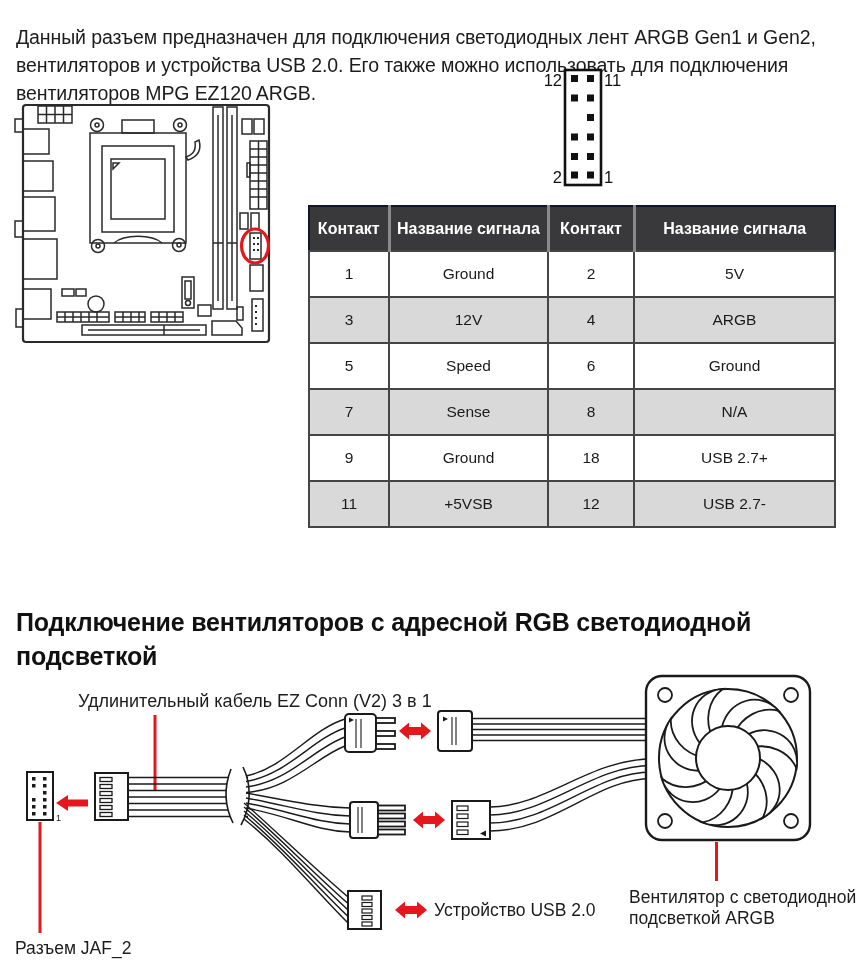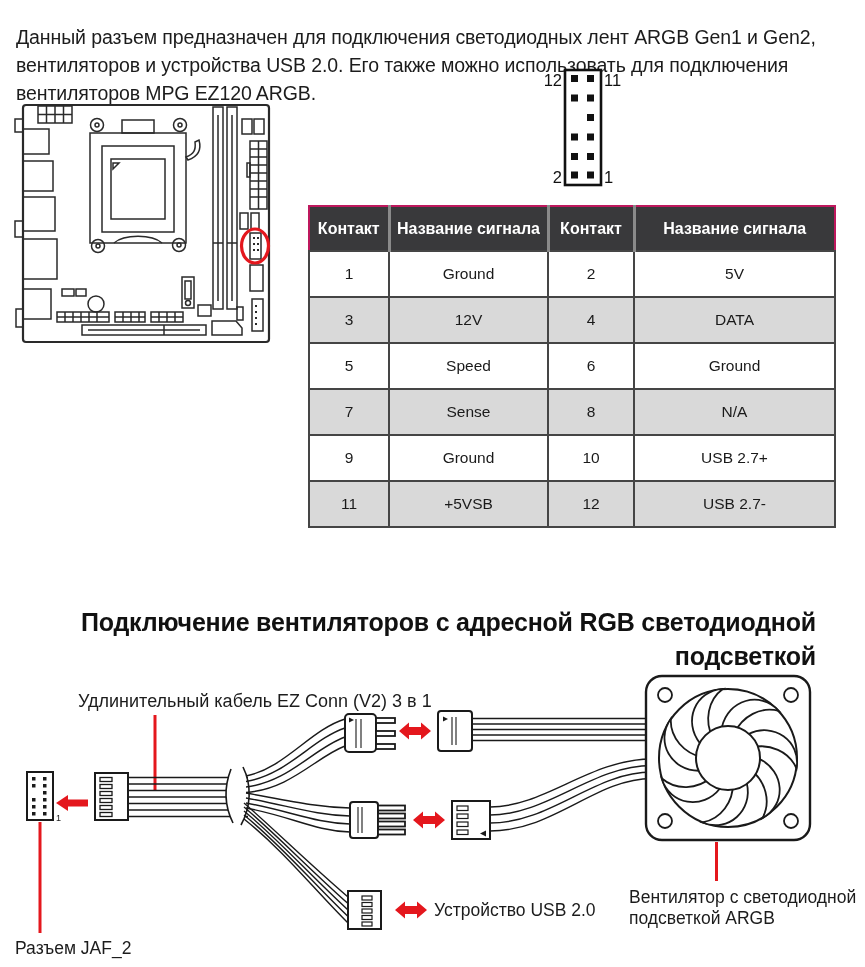--- a/index.html
+++ b/index.html
@@ -7,26 +7,26 @@
     width:865px;height:967px;position:relative;background:#fff;
     font-family:"Liberation Sans",sans-serif;color:#1a1a1a;overflow:hidden;
   }
   .abs{position:absolute;}
   .intro{
     left:16px;top:3px;width:838px;
     font-size:19.5px;line-height:28px;color:#1c1c1c;letter-spacing:-0.1px;
   }
   .section-heading{
     left:16px;top:584px;width:800px;
-    font-size:25px;line-height:34px;font-weight:bold;color:#111;letter-spacing:-0.2px;text-align:right;
+    font-size:25px;line-height:34px;font-weight:bold;color:#111;letter-spacing:-0.2px;
   }
   table.pin-table{
     position:absolute;left:308px;top:205px;width:526px;
     border-collapse:collapse;table-layout:fixed;
-    border:2px solid #be185d;
+    border:2px solid #0f172a;
   }
   .pin-table th{
     background:#39393b;color:#fff;font-size:16px;font-weight:bold;
     height:41px;border-left:3px solid #8a8a8a;border-bottom:2px solid #454545;
   }
   .pin-table th:first-child{border-left:none;}
   .pin-table td{
     text-align:center;vertical-align:middle;font-size:15.5px;color:#1a1a1a;
     height:42px;border:2px solid #454545;background:#fff;
   }
@@ -169,38 +169,38 @@
   <tr>
     <td>1</td>
         <td>Ground</td>
     <td>2</td>
         <td>5V</td>
   </tr>
   <tr class="alt">
     <td>3</td>
         <td>12V</td>
     <td>4</td>
-        <td>DATA</td>
+        <td>ARGB</td>
   </tr>
   <tr>
     <td>5</td>
         <td>Speed</td>
     <td>6</td>
         <td>Ground</td>
   </tr>
   <tr class="alt">
     <td>7</td>
         <td>Sense</td>
     <td>8</td>
         <td>N/A</td>
   </tr>
   <tr>
     <td>9</td>
         <td>Ground</td>
-    <td>10</td>
+    <td>18</td>
         <td>USB 2.7+</td>
   </tr>
   <tr class="alt">
     <td>11</td>
         <td>+5VSB</td>
     <td>12</td>
         <td>USB 2.7-</td>
   </tr>
 </tbody>
   </table>

